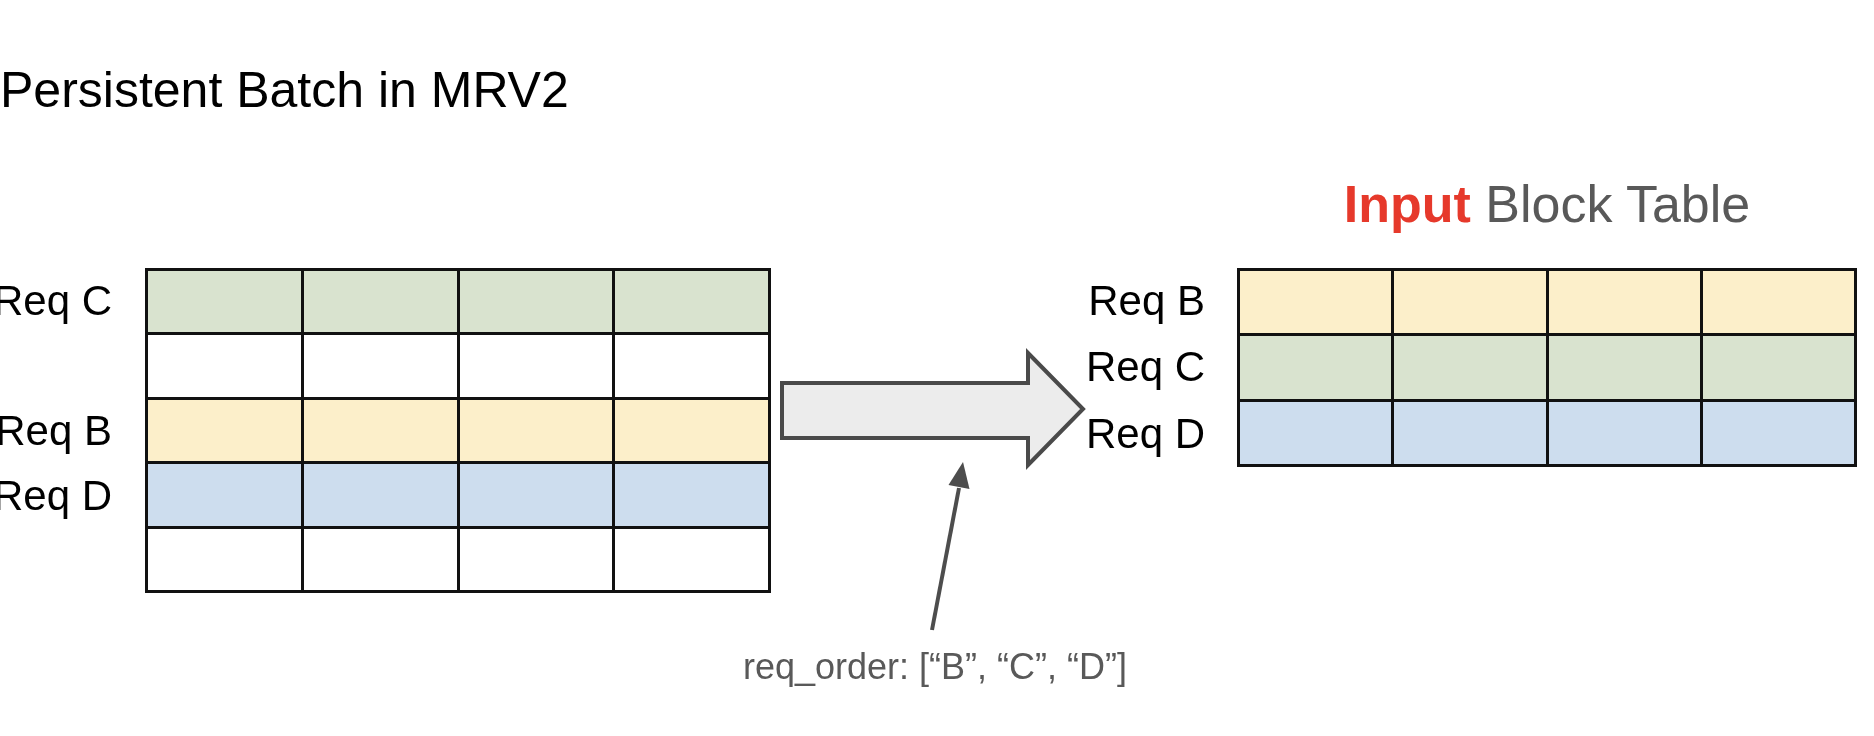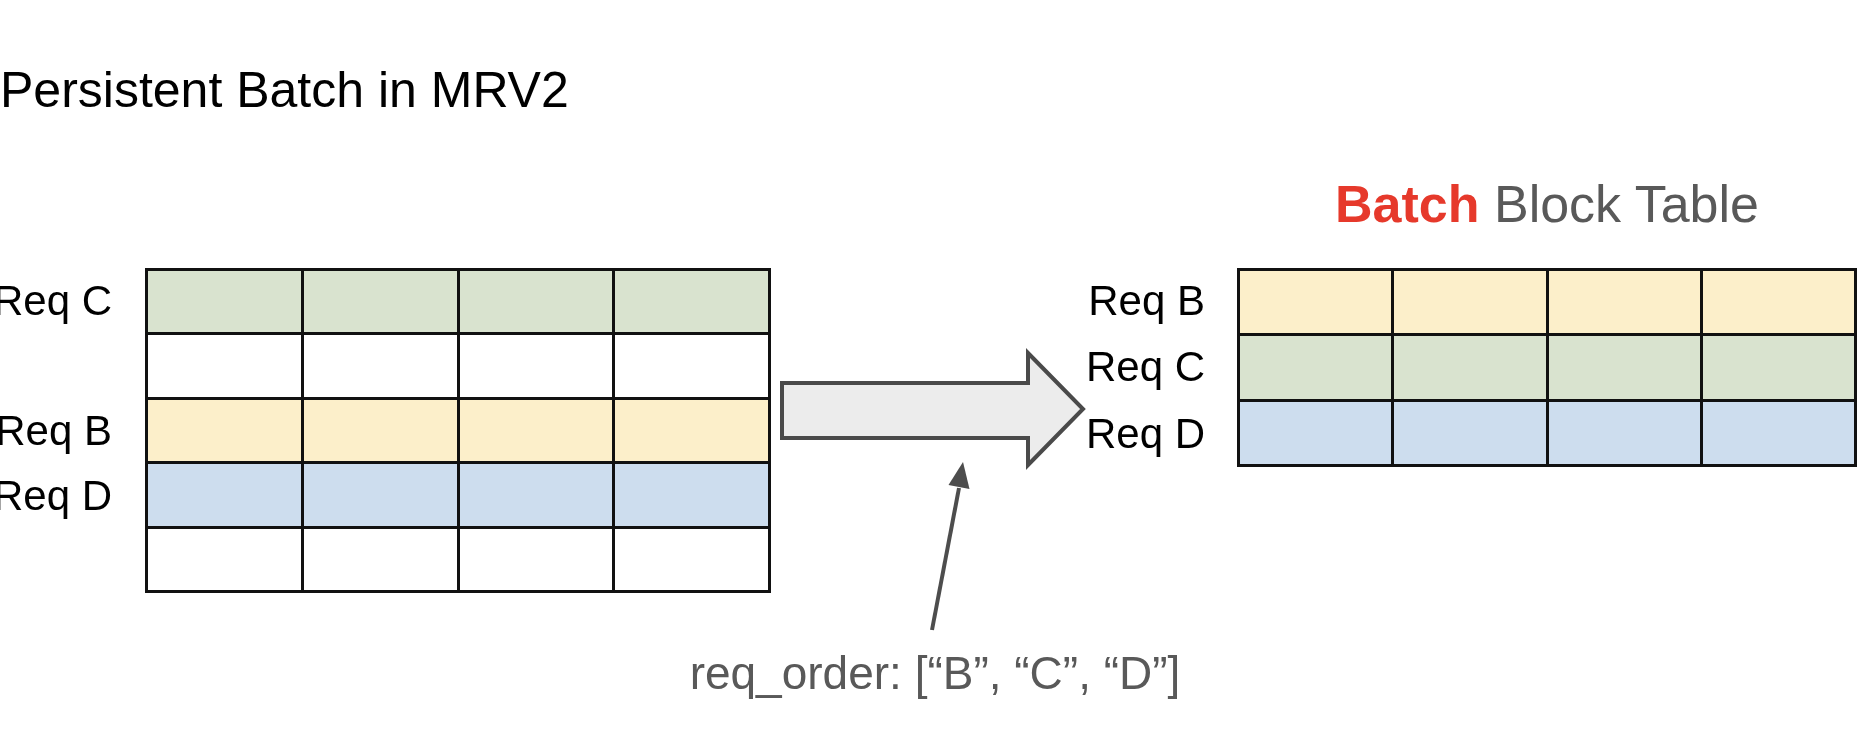--- a/index.html
+++ b/index.html
@@ -57,35 +57,35 @@
   }
   #gather-arrow-svg{left:0; top:0; pointer-events:none;}
   #gather-label{
     left:782px; top:383px; width:246px; height:55px;
     display:flex; align-items:center; justify-content:center;
     font-size:46px; color:#000000;
   }
   #req-order-note{
     left:535px; top:646px; width:800px;
     text-align:center;
-    font-size:46px;
+    font-size:36px;
     color:#595959;
     white-space:nowrap;
   }
 </style>
 </head>
 <body>
 
 <div id="canvas">
 
   <div id="slide-title" class="abs">Persistent Batch in MRV2</div>
 
 
   <div id="right-table-heading" class="abs table-heading">
-    <span class="accent">Batch</span><span> Block Table</span>
+    <span class="accent">Input</span><span> Block Table</span>
   </div>
 
   <div id="state-table-labels" class="abs labels-col">
       <div class="row-label" style="height: 20%;">Req C</div>
       <div class="row-label" style="height: 20%;"></div>
       <div class="row-label" style="height: 20%;">Req B</div>
       <div class="row-label" style="height: 20%;">Req D</div>
       <div class="row-label" style="height: 20%;"></div>
     </div>
   <div id="state-block-table" class="abs block-table" style="grid-template-rows: repeat(5, 1fr); grid-template-columns: repeat(4, 1fr);">

